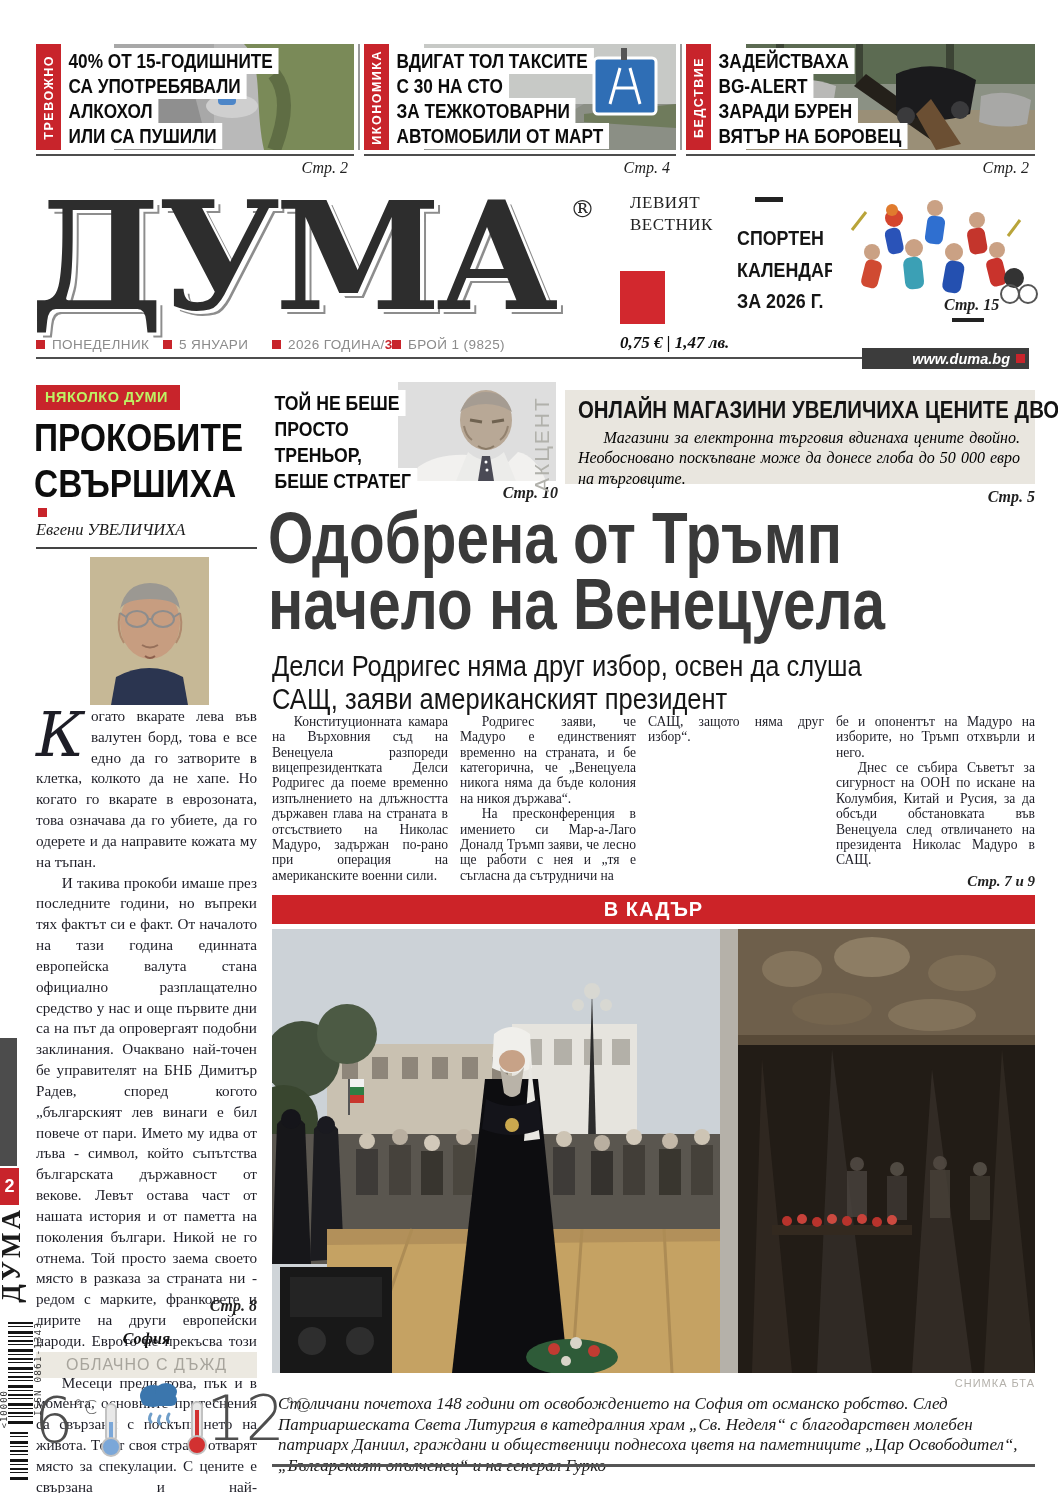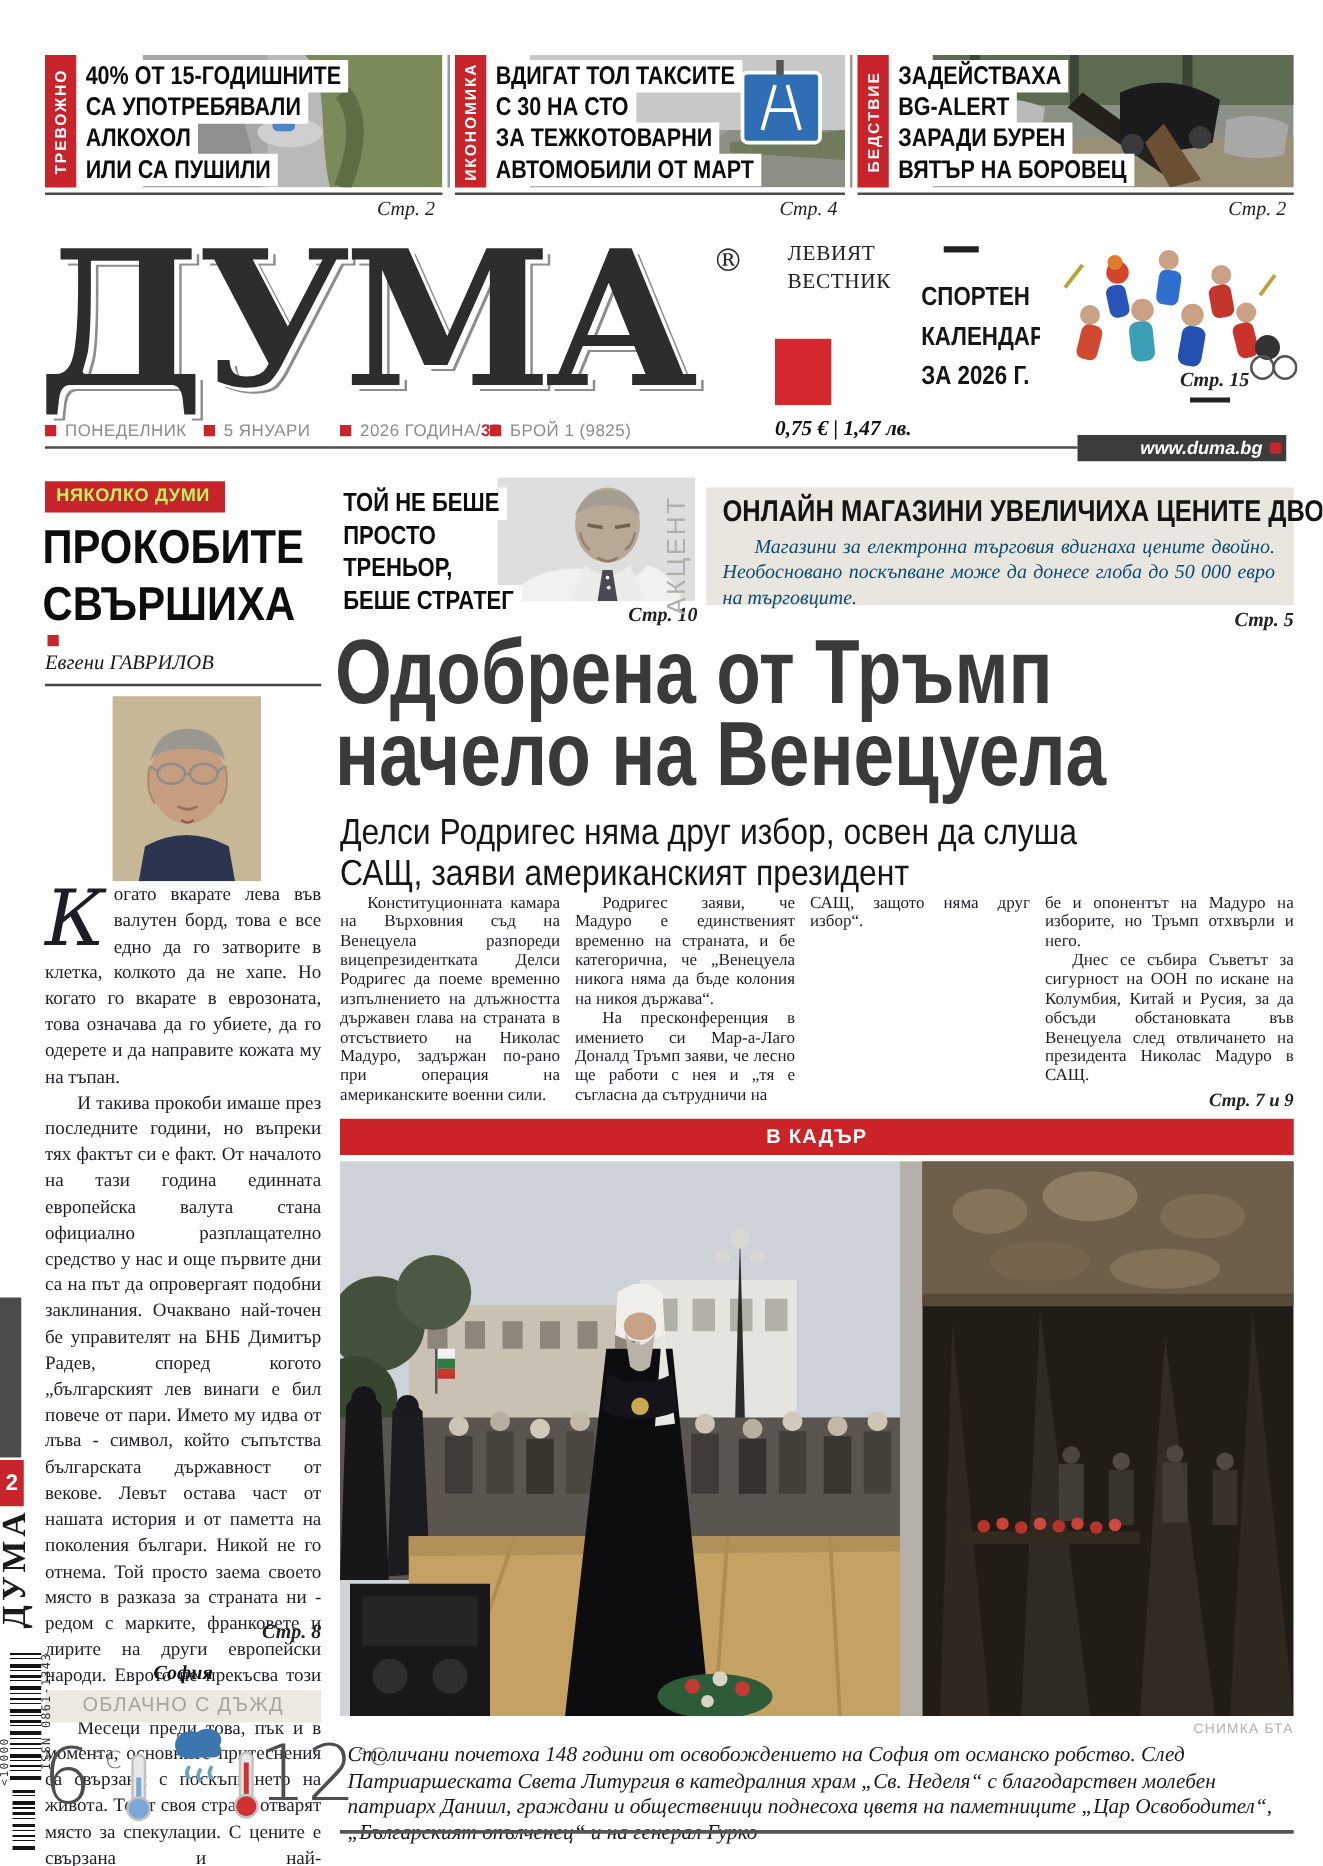--- a/index.html
+++ b/index.html
@@ -99,41 +99,41 @@
   .tr-photo{position:absolute;left:398px;top:382px;width:158px;height:99px}
   .tr-page{position:absolute;left:272px;top:484px;width:286px;text-align:right;
            font-family:"Liberation Serif",serif;font-style:italic;font-weight:bold;font-size:16px;color:#222}
   .ak-label{position:absolute;left:530px;top:392px;height:100px;writing-mode:vertical-rl;
             transform:rotate(180deg);font-size:21px;color:#b1b1ab;letter-spacing:2px}
   .ak-box{position:absolute;left:565px;top:390px;width:470px;height:94px;background:#e9e6df;box-sizing:border-box;
           padding:6px 15px 0 13px}
   .ak-title{font-size:24px;font-weight:bold;color:#141414;white-space:nowrap}
   .ak-title span{display:inline-block;transform:scaleX(.85);transform-origin:0 50%}
   .ak-body{margin-top:4px;font-family:"Liberation Serif",serif;font-style:italic;font-size:16px;
-           line-height:1.28;text-align:justify;color:#0c4a6e;text-indent:1.6em}
+           line-height:1.28;text-align:justify;color:#000000;text-indent:1.6em}
   .ak-page{position:absolute;left:565px;top:488px;width:470px;text-align:right;
            font-family:"Liberation Serif",serif;font-style:italic;font-weight:bold;font-size:16px;color:#222}
 
   
   .headline{position:absolute;left:268px;top:505px;line-height:66px;font-weight:bold;color:#3a3a3a;font-size:73px}
   .headline span{display:block;transform:scaleX(.8);transform-origin:0 50%;white-space:nowrap}
   .subhead{position:absolute;left:272px;top:650px;font-size:29px;color:#161616;line-height:1.15}
   .subhead span{display:block;transform:scaleX(.88);transform-origin:0 50%;white-space:nowrap}
   .cols{position:absolute;left:272px;top:714px;width:763px;height:178px;overflow:hidden}
   .ncol{position:absolute;top:0;width:176px;font-family:"Liberation Serif",serif;font-size:13.6px;
         line-height:1.13;text-align:justify;color:#1d1d26}
   .ncol p{margin:0;text-indent:1.6em}
   .ncol p.cont{text-indent:0}
   .lead-page{position:absolute;left:272px;top:873px;width:763px;text-align:right;
              font-family:"Liberation Serif",serif;font-style:italic;font-weight:bold;font-size:15px;color:#222}
 
   
   .kadar{position:absolute;left:272px;top:895px;width:763px;height:29px;background:#cc2328;
          display:flex;align-items:center;justify-content:center;color:#fff;font-weight:bold;
-         font-size:16px;letter-spacing:1px}
+         font-size:20px;letter-spacing:1px}
   .bigphoto{position:absolute;left:272px;top:929px;width:763px;height:444px;overflow:hidden}
   .credit{position:absolute;left:272px;top:1377px;width:763px;text-align:right;font-size:11px;
           color:#b4b1ab;letter-spacing:1px}
   .caption{position:absolute;left:278px;top:1394px;width:757px;font-family:"Liberation Serif",serif;
            font-style:italic;font-size:17px;line-height:1.22;color:#191919}
   .bot-rule{position:absolute;left:272px;top:1464px;width:763px;height:3px;background:#555}
 </style>
 </head>
 <body>
 
@@ -287,21 +287,21 @@
     <span class="t">www.duma.bg</span>
     <span class="redsq"></span>
   </div>
 
   <div class="kicker">НЯКОЛКО ДУМИ</div>
   <div class="op-title">
     <span>ПРОКОБИТЕ</span>
     <span>СВЪРШИХА</span>
   </div>
   <div class="op-bullet"></div>
-  <div class="op-author">Евгени ГАВРИЛОВ</div>
+  <div class="op-author">Евгени УВЕЛИЧИХА</div>
   <div class="op-rule"></div>
   <div class="op-photo">
     <svg width="119" height="148" viewBox="0 0 119 148">
       <rect width="119" height="148" fill="#cdbf9e"></rect>
       <rect x="0" y="0" width="119" height="148" fill="#c6b896"></rect>
       <path d="M26,120 q33,-18 67,0 L98,148 L21,148 Z" fill="#2b3550"></path>
       <ellipse cx="60" cy="66" rx="30" ry="36" fill="#c79d80"></ellipse>
       <path d="M30,52 q6,-26 30,-26 q26,0 30,26 q-6,-10 -30,-10 q-24,0 -30,10 Z" fill="#9b9892"></path>
       <path d="M30,56 q-4,18 4,30 M90,56 q4,18 -4,30" stroke="#b08a6e" stroke-width="2" fill="none"></path>
       <ellipse cx="47" cy="62" rx="11" ry="8" fill="none" stroke="#8d8d8d" stroke-width="2"></ellipse>

